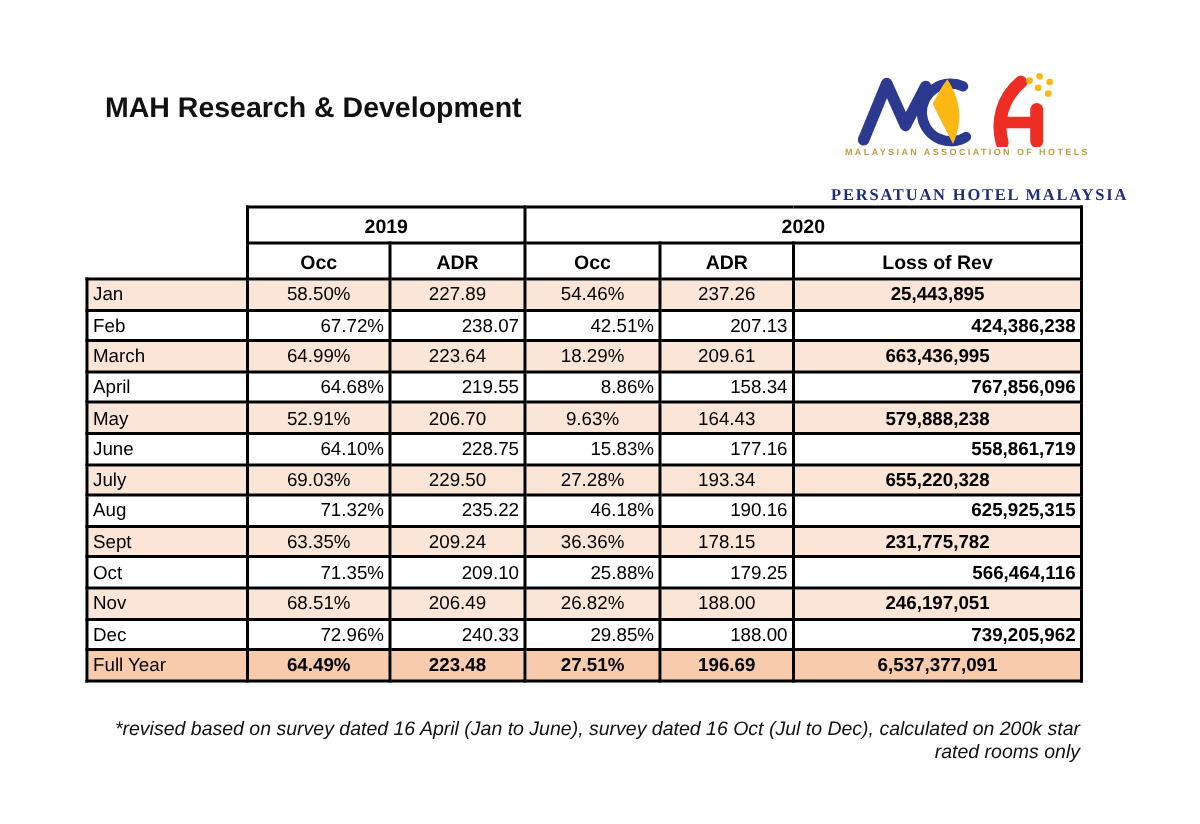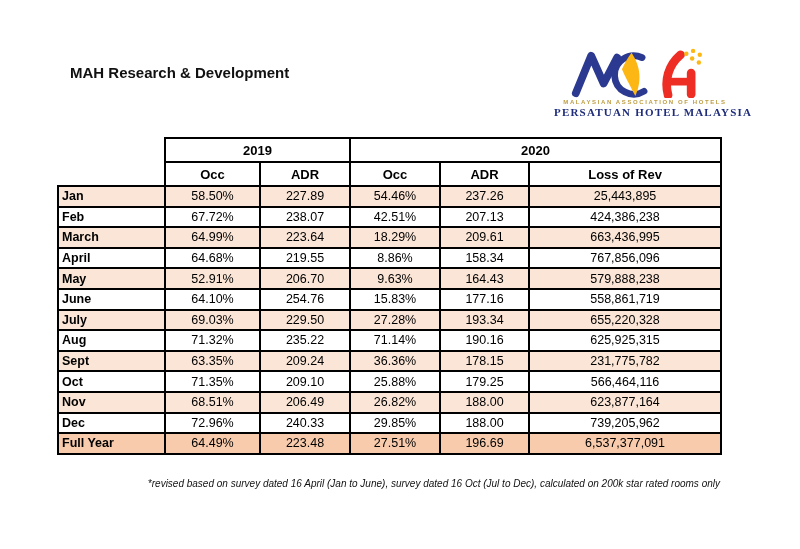--- a/index.html
+++ b/index.html
@@ -8,67 +8,67 @@
     background: #ffffff;
     font-family: "Liberation Sans", sans-serif;
     position: relative;
     overflow: hidden;
     color: #000;
   }
 
   
   .title-block {
     position: absolute; left: 70px; top: 62px;
-    font-weight: bold; font-size: 15px; line-height: 22px;
+    font-weight: bold; font-size: 19px; line-height: 22px;
     color: #111;
   }
 
   
   .logo {
     position: absolute; left: 554px; top: 48px; width: 182px;
     text-align: center;
   }
   .logo-letters { display: block; margin: 0 auto; }
   .logo-assoc {
     font-size: 6px; letter-spacing: 1.6px; font-weight: bold;
     color: #BE9E44; white-space: nowrap; margin-top: 1px;
   }
   .logo-name {
     font-family: "Liberation Serif", serif; font-weight: bold;
     font-size: 11px; letter-spacing: 1.2px; color: #1F2D7B;
-    white-space: nowrap; margin-top: 1px;
+    white-space: nowrap; margin-top: 19px;
   }
 
   
   table.rev {
     position: absolute; left: 57px; top: 137px;
     width: 663px; border-collapse: collapse; table-layout: fixed;
     font-size: 12.5px;
     padding-left: 33px;
   }
   table.rev th, table.rev td {
     border: 2px solid #000;
     padding: 0 3px;
     text-align: center;
     vertical-align: middle;
     overflow: hidden; white-space: nowrap;
   }
   table.rev thead th { font-weight: bold; font-size: 13px; height: 22px; background: #fff; }
   table.rev td.blank { border: none; background: transparent; }
   table.rev tbody td { height: 18.6px; }
-  table.rev td.mon { text-align: left; font-weight: bold; }
-  table.rev td.loss { font-weight: normal; }
+  table.rev td.mon { text-align: left; font-weight: normal; }
+  table.rev td.loss { font-weight: bold; }
   tr.stripe td { background: #FBE5D6; }
-  tr.plain td { background: #ffffff; }
-  tr.total td { background: #F8CBAD; font-weight: normal; }
+  tr.plain td { background: #ffffff; text-align: right; }
+  tr.total td { background: #F8CBAD; font-weight: bold; }
 
   
   .footnote {
     position: absolute; left: 57px; top: 478px; width: 663px;
-    font-size: 10px; font-style: italic; text-align: right;
+    font-size: 13px; font-style: italic; text-align: right;
     color: #111;
   }
 </style>
 </head>
 <body>
 
 <div class="title-block">
   <div>MAH Research &amp; Development</div>
 </div>
 
@@ -157,38 +157,38 @@
       <td class="mon">May</td>
       <td>52.91%</td>
       <td>206.70</td>
       <td>9.63%</td>
       <td>164.43</td>
       <td class="loss">579,888,238</td>
     </tr>
     <tr class="plain">
       <td class="mon">June</td>
       <td>64.10%</td>
-      <td>254.76</td>
+      <td>228.75</td>
       <td>15.83%</td>
       <td>177.16</td>
       <td class="loss">558,861,719</td>
     </tr>
     <tr class="stripe">
       <td class="mon">July</td>
       <td>69.03%</td>
       <td>229.50</td>
       <td>27.28%</td>
       <td>193.34</td>
       <td class="loss">655,220,328</td>
     </tr>
     <tr class="plain">
       <td class="mon">Aug</td>
       <td>71.32%</td>
       <td>235.22</td>
-      <td>71.14%</td>
+      <td>46.18%</td>
       <td>190.16</td>
       <td class="loss">625,925,315</td>
     </tr>
     <tr class="stripe">
       <td class="mon">Sept</td>
       <td>63.35%</td>
       <td>209.24</td>
       <td>36.36%</td>
       <td>178.15</td>
       <td class="loss">231,775,782</td>
@@ -200,21 +200,21 @@
       <td>25.88%</td>
       <td>179.25</td>
       <td class="loss">566,464,116</td>
     </tr>
     <tr class="stripe">
       <td class="mon">Nov</td>
       <td>68.51%</td>
       <td>206.49</td>
       <td>26.82%</td>
       <td>188.00</td>
-      <td class="loss">623,877,164</td>
+      <td class="loss">246,197,051</td>
     </tr>
     <tr class="plain">
       <td class="mon">Dec</td>
       <td>72.96%</td>
       <td>240.33</td>
       <td>29.85%</td>
       <td>188.00</td>
       <td class="loss">739,205,962</td>
     </tr>
     <tr class="total">

